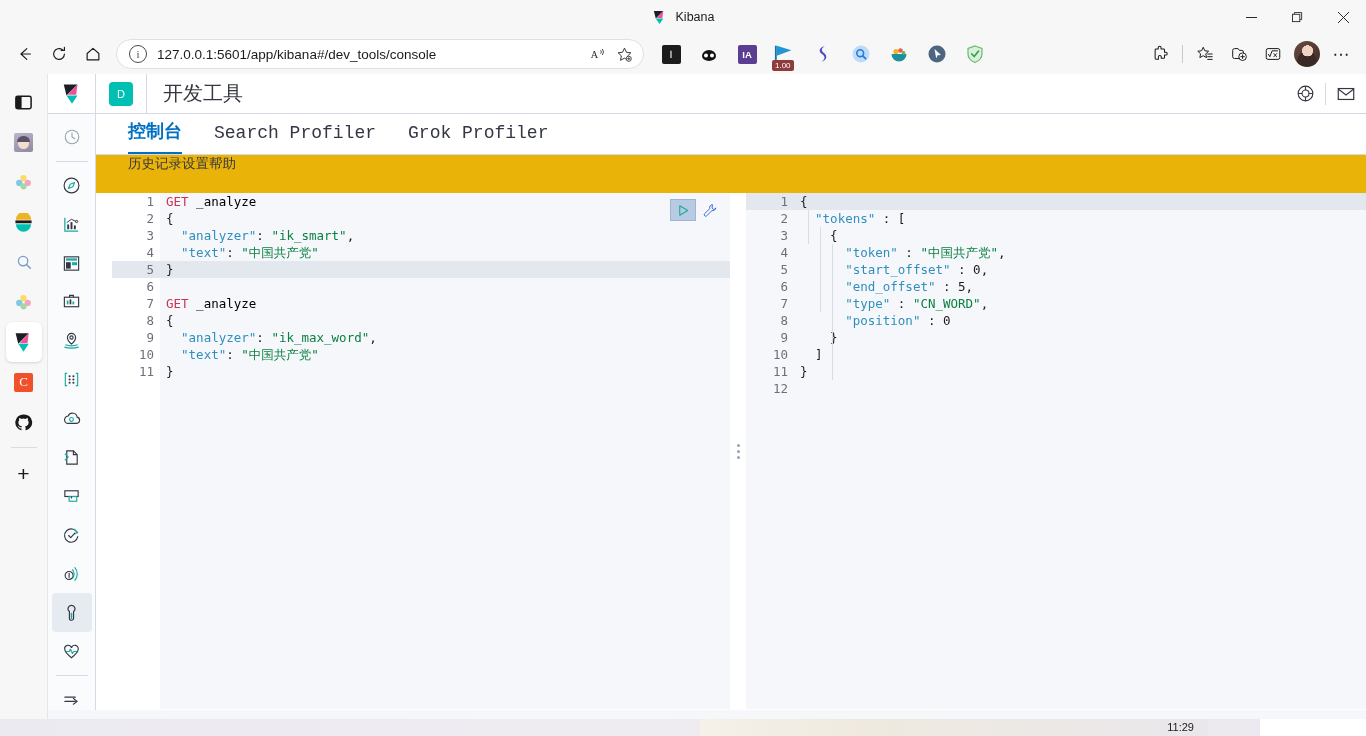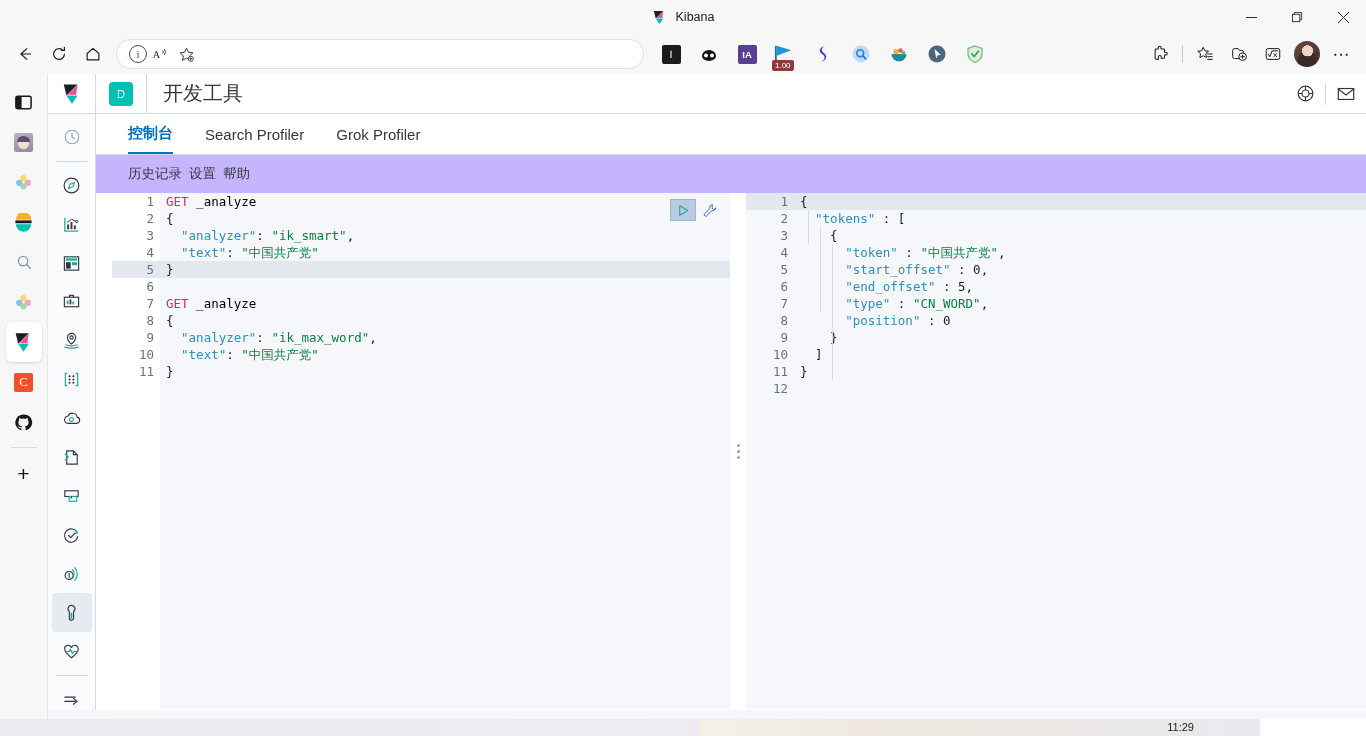--- a/index.html
+++ b/index.html
@@ -93,26 +93,26 @@
     display:flex; flex-direction:column; align-items:center; padding-top:4px;
   }
   .kb-nav-item { width:40px; height:40px; display:flex; align-items:center; justify-content:center;
                  border-radius:4px; color:#343741; }
   .kb-nav-item.active { background:#e6ebf2; }
   .kb-nav-divider { width:32px; height:1px; background:#d3dae6; margin:4px 0; }
 
   .kb-main { flex:1; display:flex; flex-direction:column; background:#fff; }
   .kb-tabs { height:41px; display:flex; align-items:flex-end; padding:0 0 0 16px; background:#fff;
              border-bottom:1px solid #d3dae6; }
-  .kb-tab { font-size:15px; color:#343741; padding:0 16px 11px 16px; position:relative; }
+  .kb-tab { font-size:18px; color:#343741; padding:0 16px 11px 16px; position:relative;font-family:Liberation Mono, monospace; }
   .kb-tab.active { color:#0071c2; font-weight:600; }
   .kb-tab.active::after { content:""; position:absolute; left:16px; right:16px; bottom:0;
                           height:2px; background:#0071c2; }
 
-  .kb-subtabs { height:38px; display:flex; align-items:center; padding-left:32px; gap:7px; background:#c4b5fd; }
+  .kb-subtabs { height:38px; display:flex; padding-left:32px; gap:0; background:#eab308; }
   .kb-subtab { font-size:13.5px; color:#343741; }
 
   .kb-console { flex:1; display:flex; position:relative; padding:0 0 0 16px; }
 
   
   .editor { position:relative; background:#fff; overflow:hidden; }
   .ed-left { width:618px; }
   .ed-split { width:16px; background:#fff; position:relative; display:flex; align-items:center; justify-content:center; }
   .ed-right { flex:1; background:#f5f7fa; }
 
@@ -209,20 +209,21 @@
       </svg>
   </div>
   <div class="nav-btn">
     <svg width="18" height="18" viewBox="0 0 20 20">
         <path d="M3.5 9.5 L10 3.8 L16.5 9.5 V16.5 H3.5 Z" fill="none" stroke="#1a1a1a" stroke-width="1.3" stroke-linejoin="round"></path>
       </svg>
   </div>
 
   <div class="omnibox">
     <span class="omni-info">i</span>
+    <span class="omni-url">127.0.0.1:5601/app/kibana#/dev_tools/console</span>
     <span class="omni-ico">
       <svg width="17" height="17" viewBox="0 0 20 20">
           <text x="1" y="14" font-size="12" font-family="Liberation Serif, serif" fill="#2b2b2b">A</text>
           <path d="M12.5 5 a3 3 0 0 1 0 4 M14.5 3.5 a5.5 5.5 0 0 1 0 7" fill="none" stroke="#2b2b2b" stroke-width="1"></path>
         </svg>
     </span>
     <span class="omni-ico">
       <svg width="17" height="17" viewBox="0 0 20 20">
           <path d="M10 2.5 L12.3 7.4 L17.5 8 L13.7 11.6 L14.7 16.8 L10 14.3 L5.3 16.8 L6.3 11.6 L2.5 8 L7.7 7.4 Z" fill="none" stroke="#2b2b2b" stroke-width="1.1" stroke-linejoin="round"></path>
           <circle cx="15" cy="15" r="3" fill="#fff" stroke="#2b2b2b" stroke-width="1"></circle>

